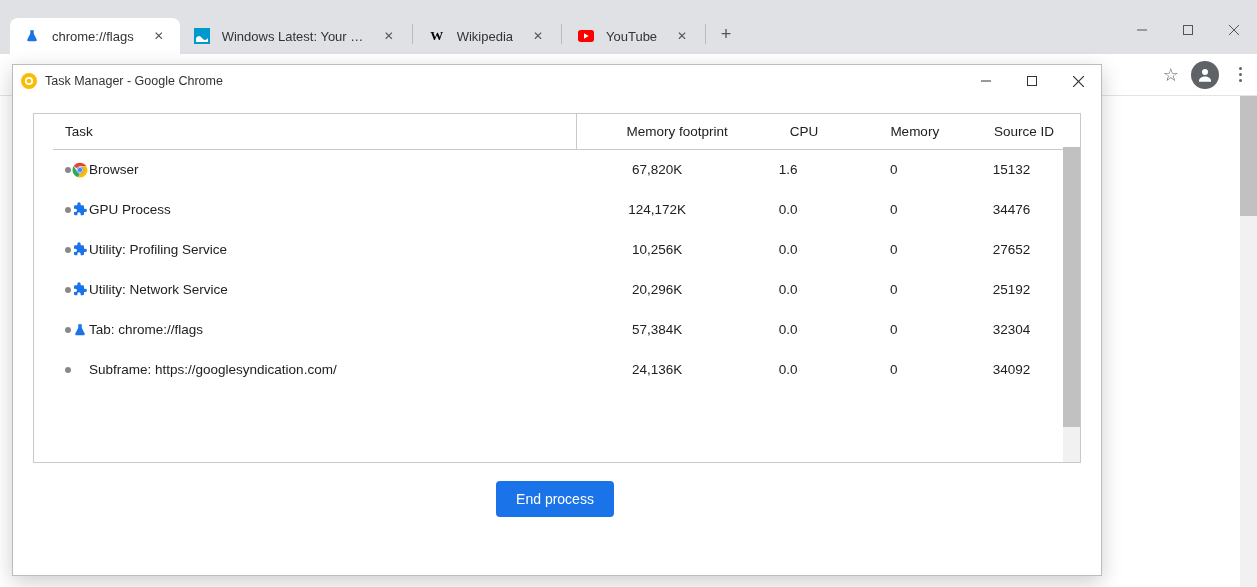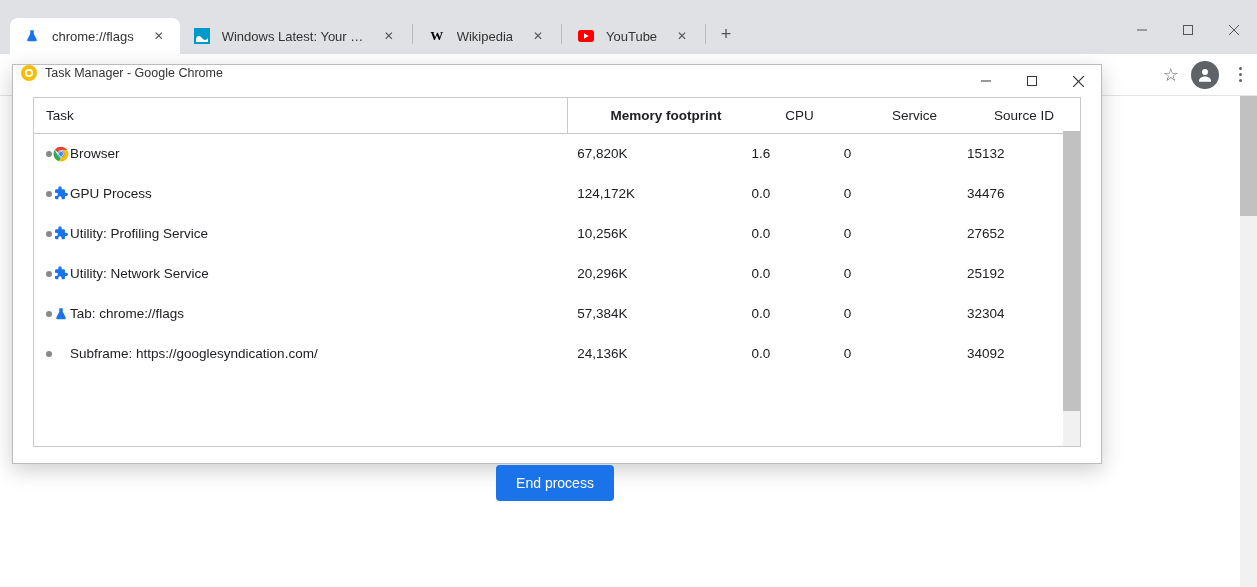--- a/index.html
+++ b/index.html
@@ -21,37 +21,37 @@
   .toolbar-right { position:absolute; right:8px; top:0; height:100%; display:flex; align-items:center; gap:12px; }
   .star { font-size:18px; color:#5f6368; }
   .avatar { width:28px; height:28px; border-radius:50%; background:#5f6368; display:flex; align-items:center; justify-content:center; }
   .menu-dots { width:18px; display:flex; flex-direction:column; align-items:center; gap:3px; }
   .menu-dots span { width:3px; height:3px; background:#5f6368; border-radius:50%; }
 
   .content { position:absolute; top:96px; left:0; right:0; bottom:0; background:#fff; }
   .page-scroll-track { position:absolute; right:0; top:96px; width:17px; height:491px; background:#f1f1f1; }
   .page-scroll-thumb { position:absolute; top:0; left:0; right:0; height:120px; background:#c1c1c1; }
 
-  .tm-window { position:absolute; left:12px; top:64px; width:1090px; height:400px; background:#fff; border:1px solid #bcbcbc; box-shadow:0 6px 20px rgba(0,0,0,.2); display:flex; flex-direction:column; }
+  .tm-window { position:absolute; left:12px; top:64px; width:1090px; height:512px; background:#fff; border:1px solid #bcbcbc; box-shadow:0 6px 20px rgba(0,0,0,.2); display:flex; flex-direction:column; }
   .tm-titlebar { height:32px; display:flex; align-items:center; padding-left:8px; font-size:12.5px; color:#333; position:relative; }
   .tm-titlebar .tm-icon { width:16px; height:16px; margin-right:8px; border-radius:50%; background:#fbbc05; display:flex; align-items:center; justify-content:center; font-size:10px; color:#fff; font-weight:bold; }
   .tm-wincontrols { position:absolute; right:0; top:0; display:flex; }
   .tm-wincontrols > div { width:46px; height:32px; display:flex; align-items:center; justify-content:center; color:#333; }
 
   .tm-body { flex:1; padding:16px 20px 0 20px; display:flex; flex-direction:column; }
 
-  .tm-table-wrap { border:1px solid #c9c9c9; height:350px; overflow:hidden; position:relative; }
+  .tm-table-wrap { border:1px solid #c9c9c9; height:350px; overflow:hidden; position:relative;padding-left:19px; }
   .tm-table { width:100%; border-collapse:collapse; font-size:13.5px; color:#202124; }
   .tm-table th { text-align:right; font-weight:400; padding:10px 20px 10px 10px; border-bottom:1px solid #c9c9c9; background:#fff; font-size:13.5px; position:sticky; top:0; }
   .tm-table th:first-child { text-align:left; width:520px; border-right:1px solid #c9c9c9; padding-left:12px; }
-  .tm-table th:nth-child(2){ width:170px;font-weight:bold; }
+  .tm-table th:nth-child(2){ width:170px; }
   .tm-table th:nth-child(3){ width:90px; }
   .tm-table th:nth-child(4){ width:120px; }
   .tm-table th:nth-child(5){ width:120px; padding-right:26px; }
-  .tm-table td { padding:0 20px 0 10px; height:40px; text-align:left; border-bottom:0; }
+  .tm-table td { padding:0 20px 0 10px; height:40px; text-align:center; border-bottom:0; }
   .tm-table td:first-child { text-align:left; padding-left:12px; }
   .tm-table td:nth-child(5){ padding-right:26px; }
   .taskcell { display:flex; align-items:center; gap:0; }
   .dot { width:6px; height:6px; background:#888; border-radius:50%; flex-shrink:0; }
   .ticon { width:18px; height:18px; display:flex; align-items:center; justify-content:center; font-size:15px; flex-shrink:0; }
   .ticon.none { width:18px; }
 
   .tm-scroll-track { position:absolute; right:0; top:33px; width:17px; bottom:0; background:#f1f1f1; }
   .tm-scroll-thumb { position:absolute; top:0; left:0; right:0; height:280px; background:#c1c1c1; }
 
@@ -184,21 +184,21 @@
   </div>
 
   <div class="tm-body">
     <div class="tm-table-wrap">
       <table class="tm-table">
         <thead>
           <tr>
             <th>Task</th>
             <th>Memory footprint</th>
             <th>CPU</th>
-            <th>Service</th>
+            <th>Memory</th>
             <th>Source ID</th>
           </tr>
         </thead>
         <tbody id="tm-rows">
             <tr>
               <td>
                 <div class="taskcell">
                   <span class="dot"></span>
                   <span class="ticon fav-chrome">
                     <svg viewBox="0 0 24 24">

